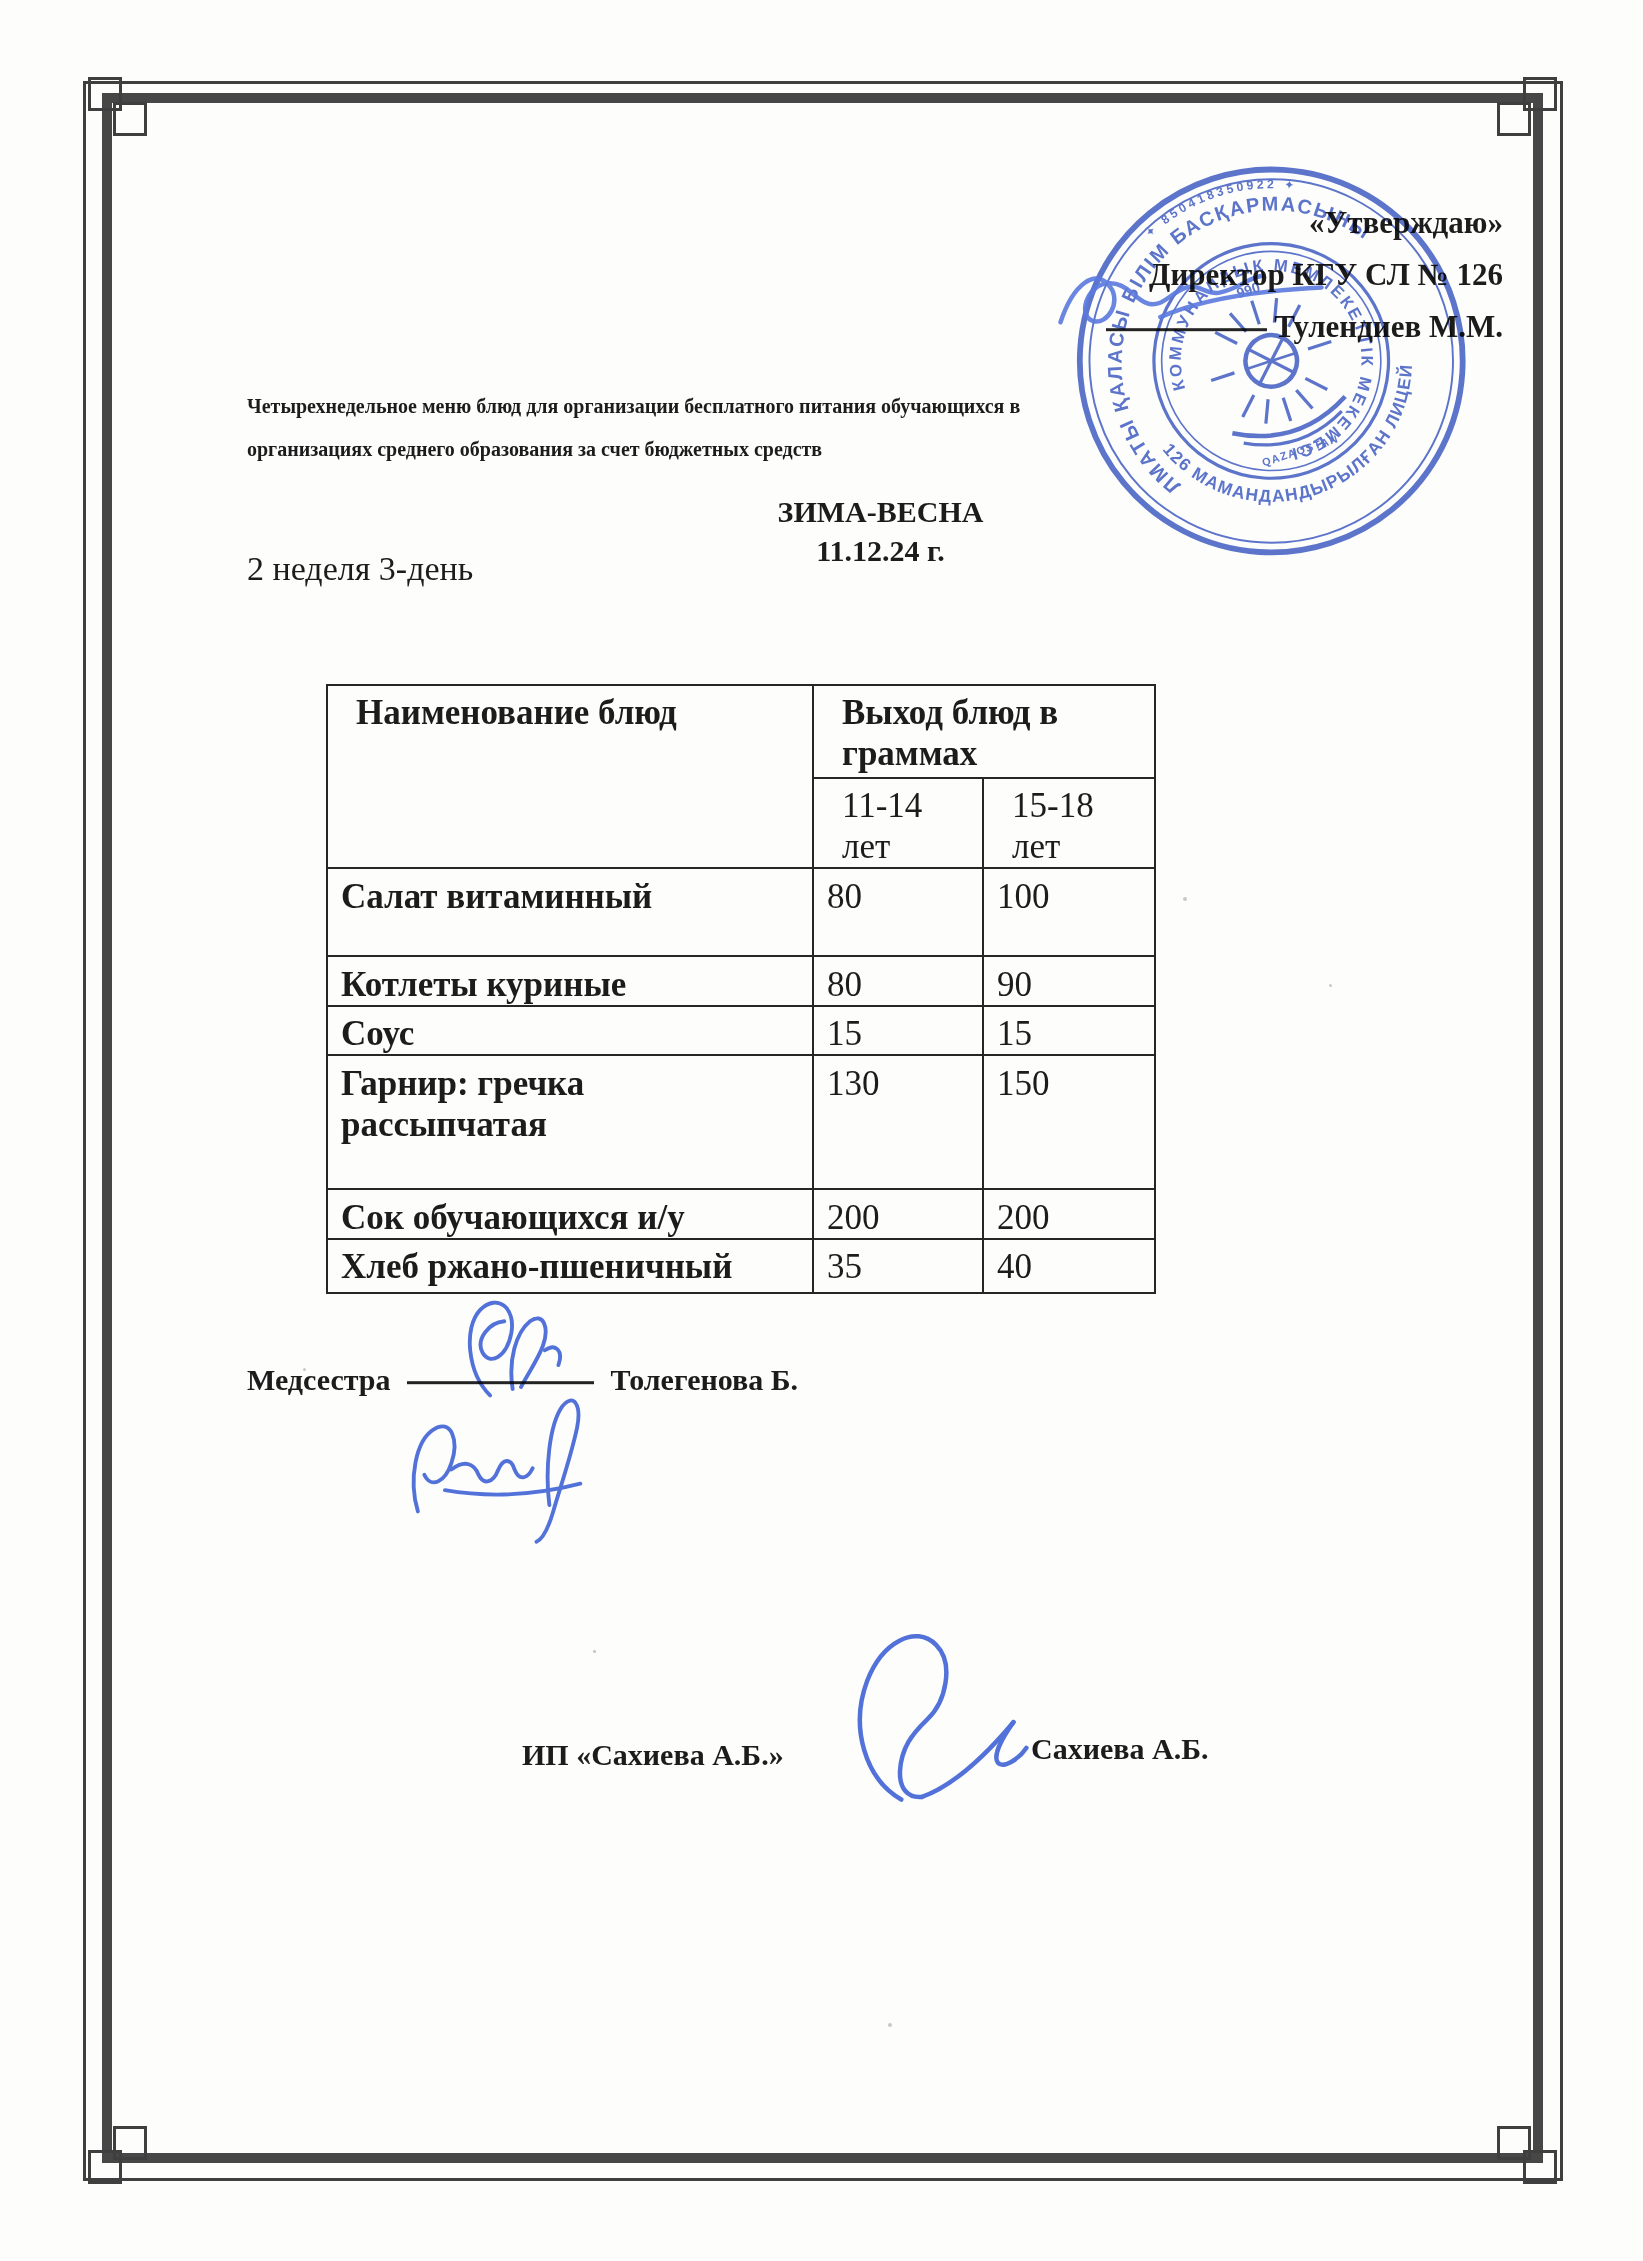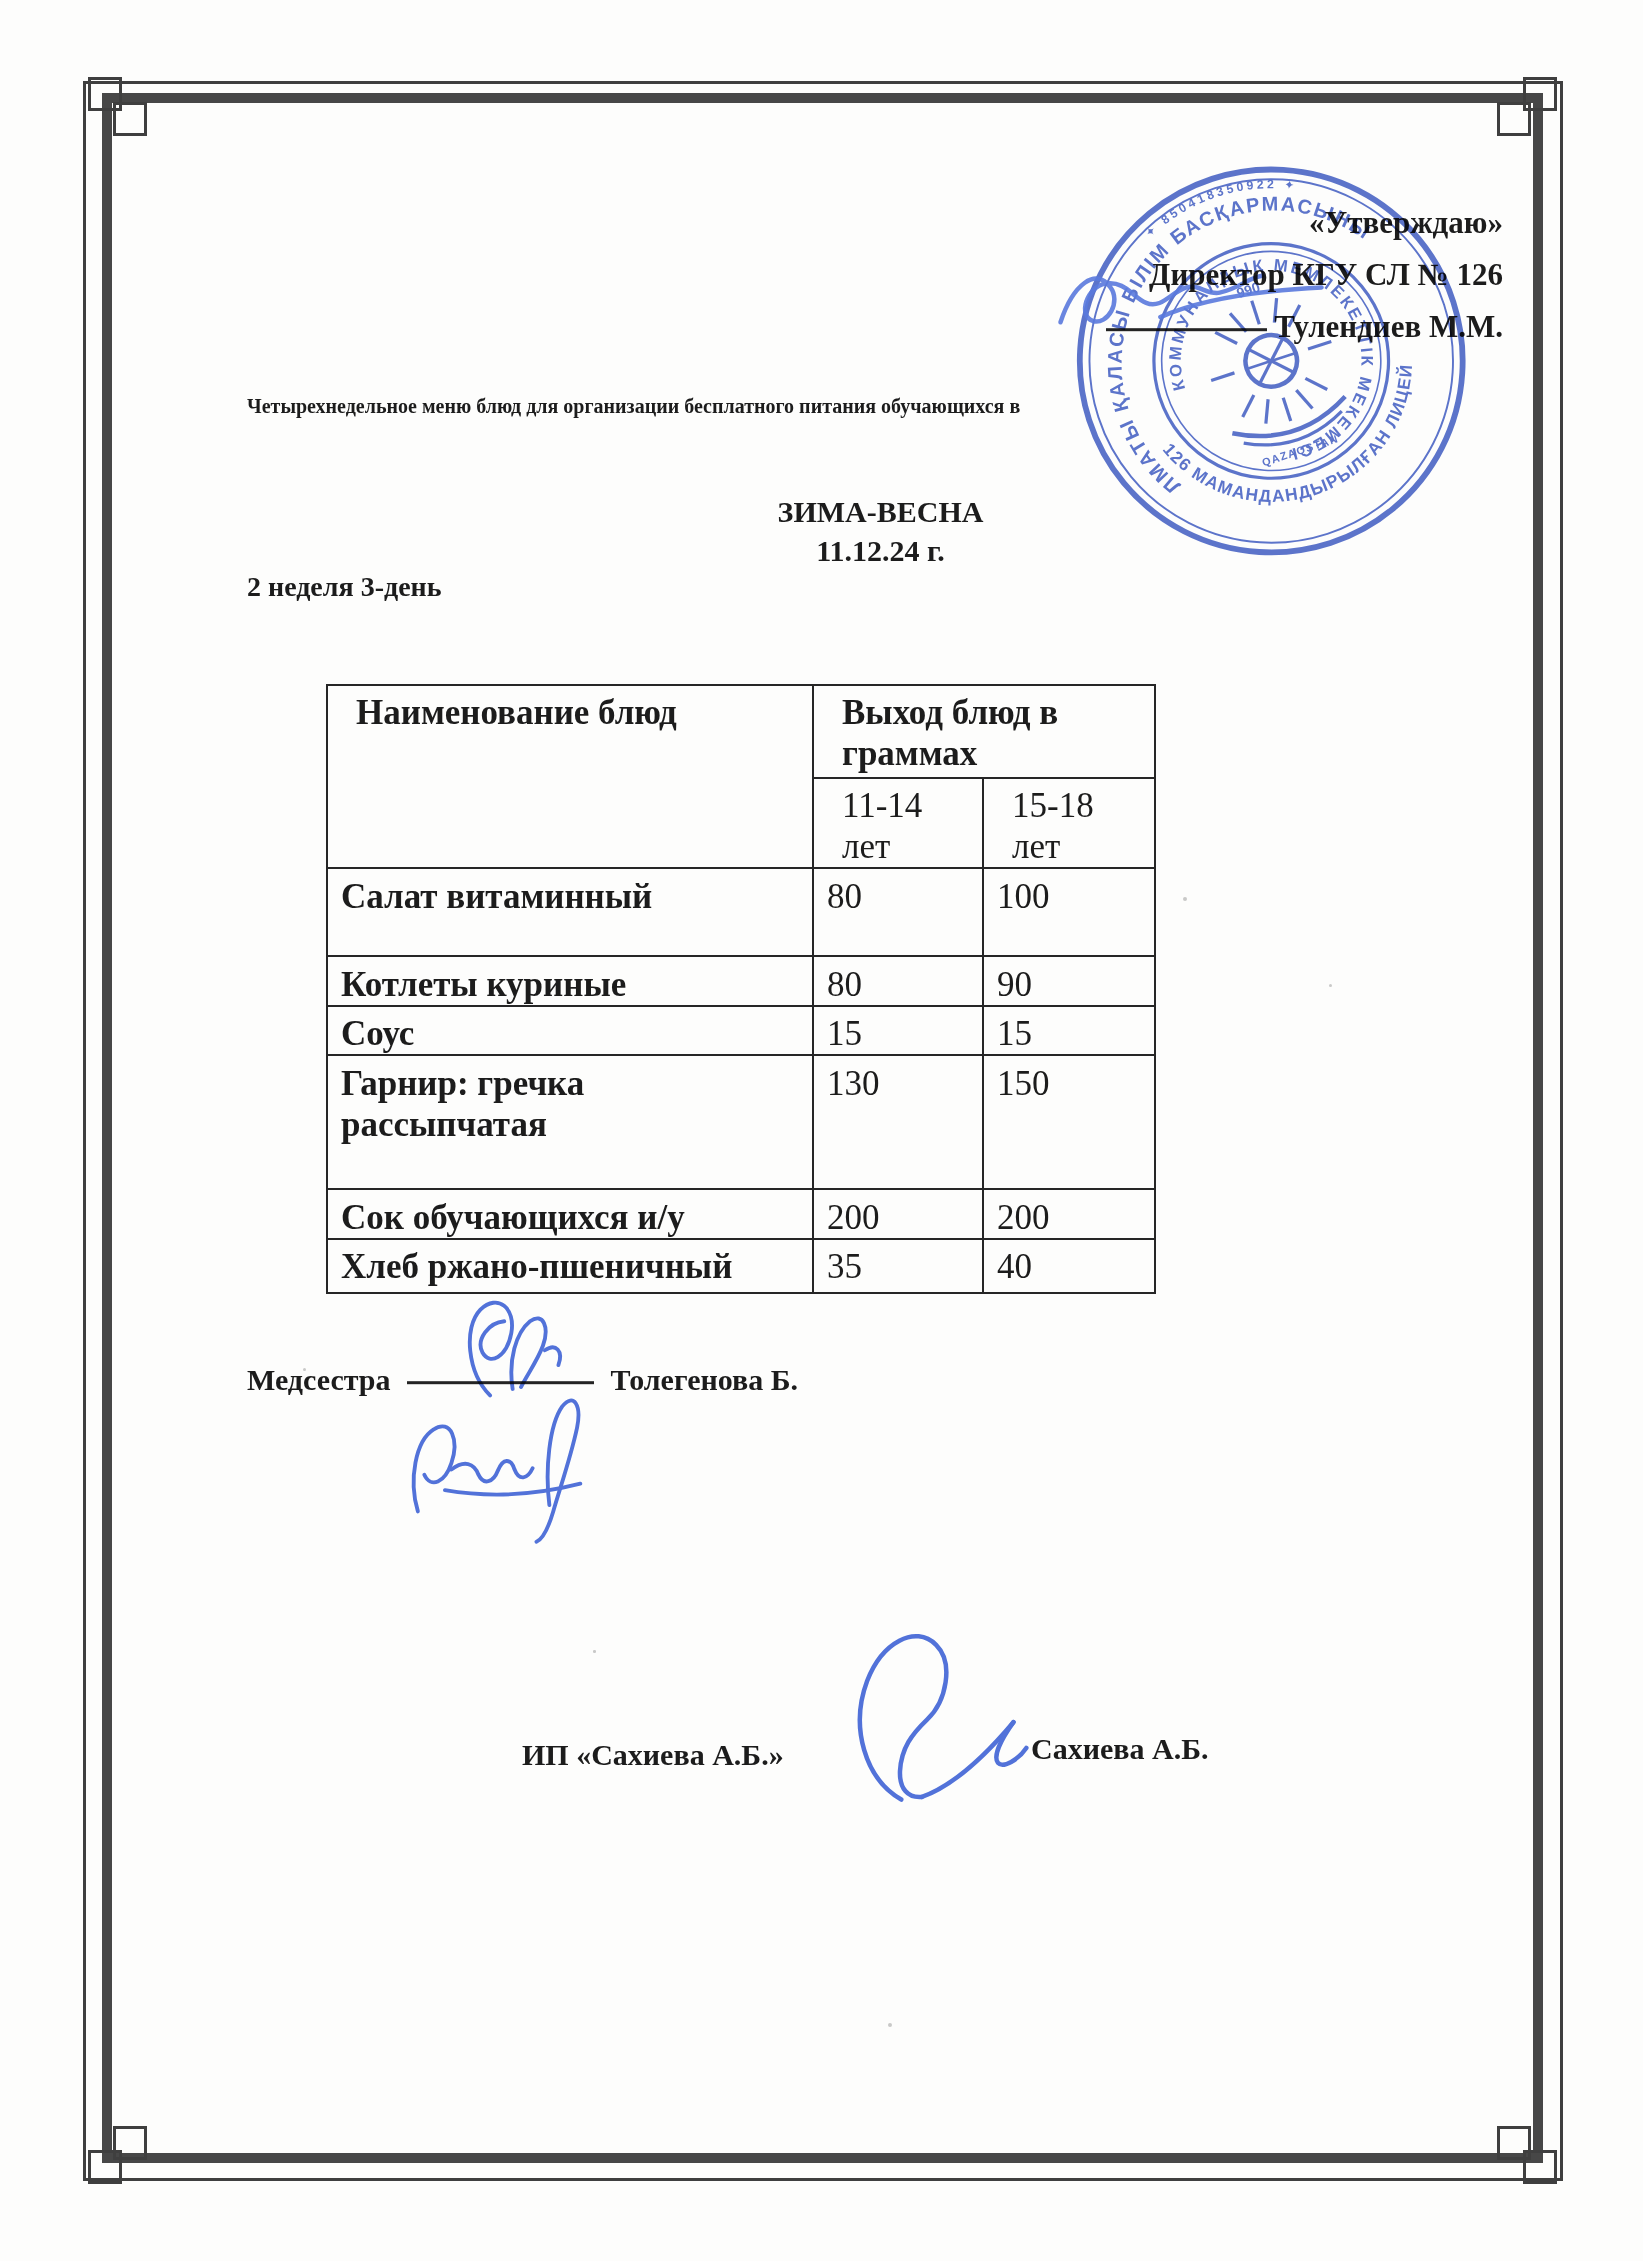--- a/index.html
+++ b/index.html
@@ -24,21 +24,21 @@
   .approval { position:absolute; top:197px; right:141px; text-align:right;
     font-size:31px; font-weight:bold; line-height:52px; white-space:nowrap; }
   .rule { display:inline-block; border-bottom:3.2px solid #242424; transform:translateY(-5.8px); }
 
   .title { position:absolute; left:247px; top:385px; width:1267px;
     font-size:20px; font-weight:bold; line-height:43px; }
   .season  { position:absolute; left:247px; top:495px; width:1267px; text-align:center;
     font-size:30px; font-weight:bold; }
   .docdate { position:absolute; left:247px; top:534px; width:1267px; text-align:center;
     font-size:30px; font-weight:bold; }
-  .weekday { position:absolute; left:247px; top:571px; font-size:28px; font-weight:bold; }
+  .weekday { position:absolute; left:247px; top:550px; font-size:34px; font-weight:normal; }
 
   table.menu { position:absolute; left:326px; top:684px; width:828px;
     border-collapse:collapse; table-layout:fixed; font-size:35px; line-height:41px; }
   table.menu td { border:2.6px solid #262626; vertical-align:top; padding:6.4px 13px 0 13px; }
   table.menu thead td { font-weight:bold;padding-left:28px; }
   table.menu td.age { font-weight:normal; }
   table.menu thead tr:nth-of-type(1){ height:93px; }
   table.menu thead tr:nth-of-type(2){ height:86px; }
   table.menu tbody tr:nth-of-type(1){ height:88px; }
   table.menu tbody tr:nth-of-type(2){ height:46px; }
@@ -81,20 +81,21 @@
     <div>«Утверждаю»</div>
     <div>Директор КГУ СЛ № 126</div>
     <div>
       <span class="rule" style="width:161px"></span>
       <span>Тулендиев М.М.</span>
     </div>
   </div>
 
   <div class="title">
     <div>Четырехнедельное меню блюд для организации бесплатного питания обучающихся в</div>
+    <div>организациях среднего образования за счет бюджетных средств</div>
   </div>
 
   <div class="season">ЗИМА-ВЕСНА</div>
   <div class="docdate">11.12.24 г.</div>
   <div class="weekday">2 неделя 3-день</div>
 
   <table class="menu">
     <colgroup>
         <col style="width:486px">
         <col style="width:170px">

